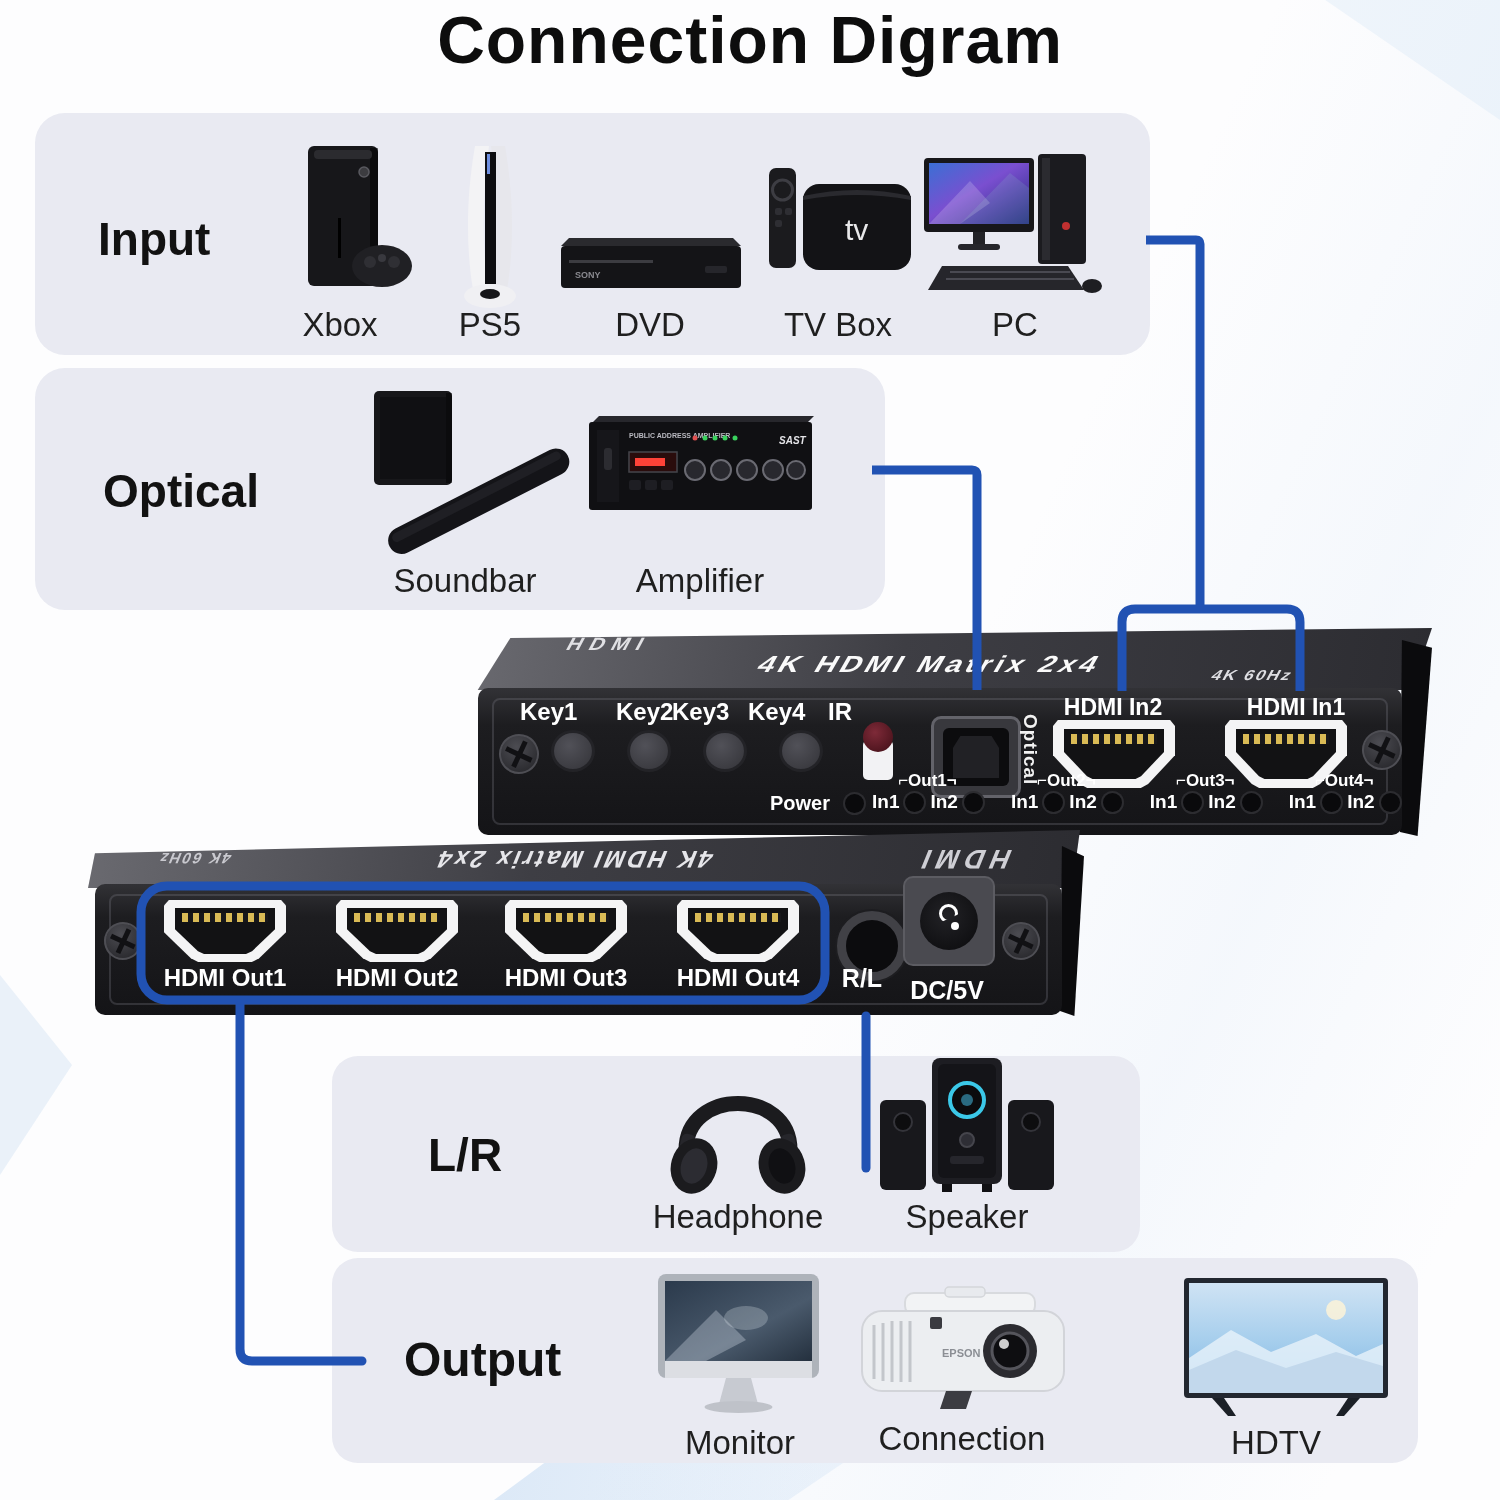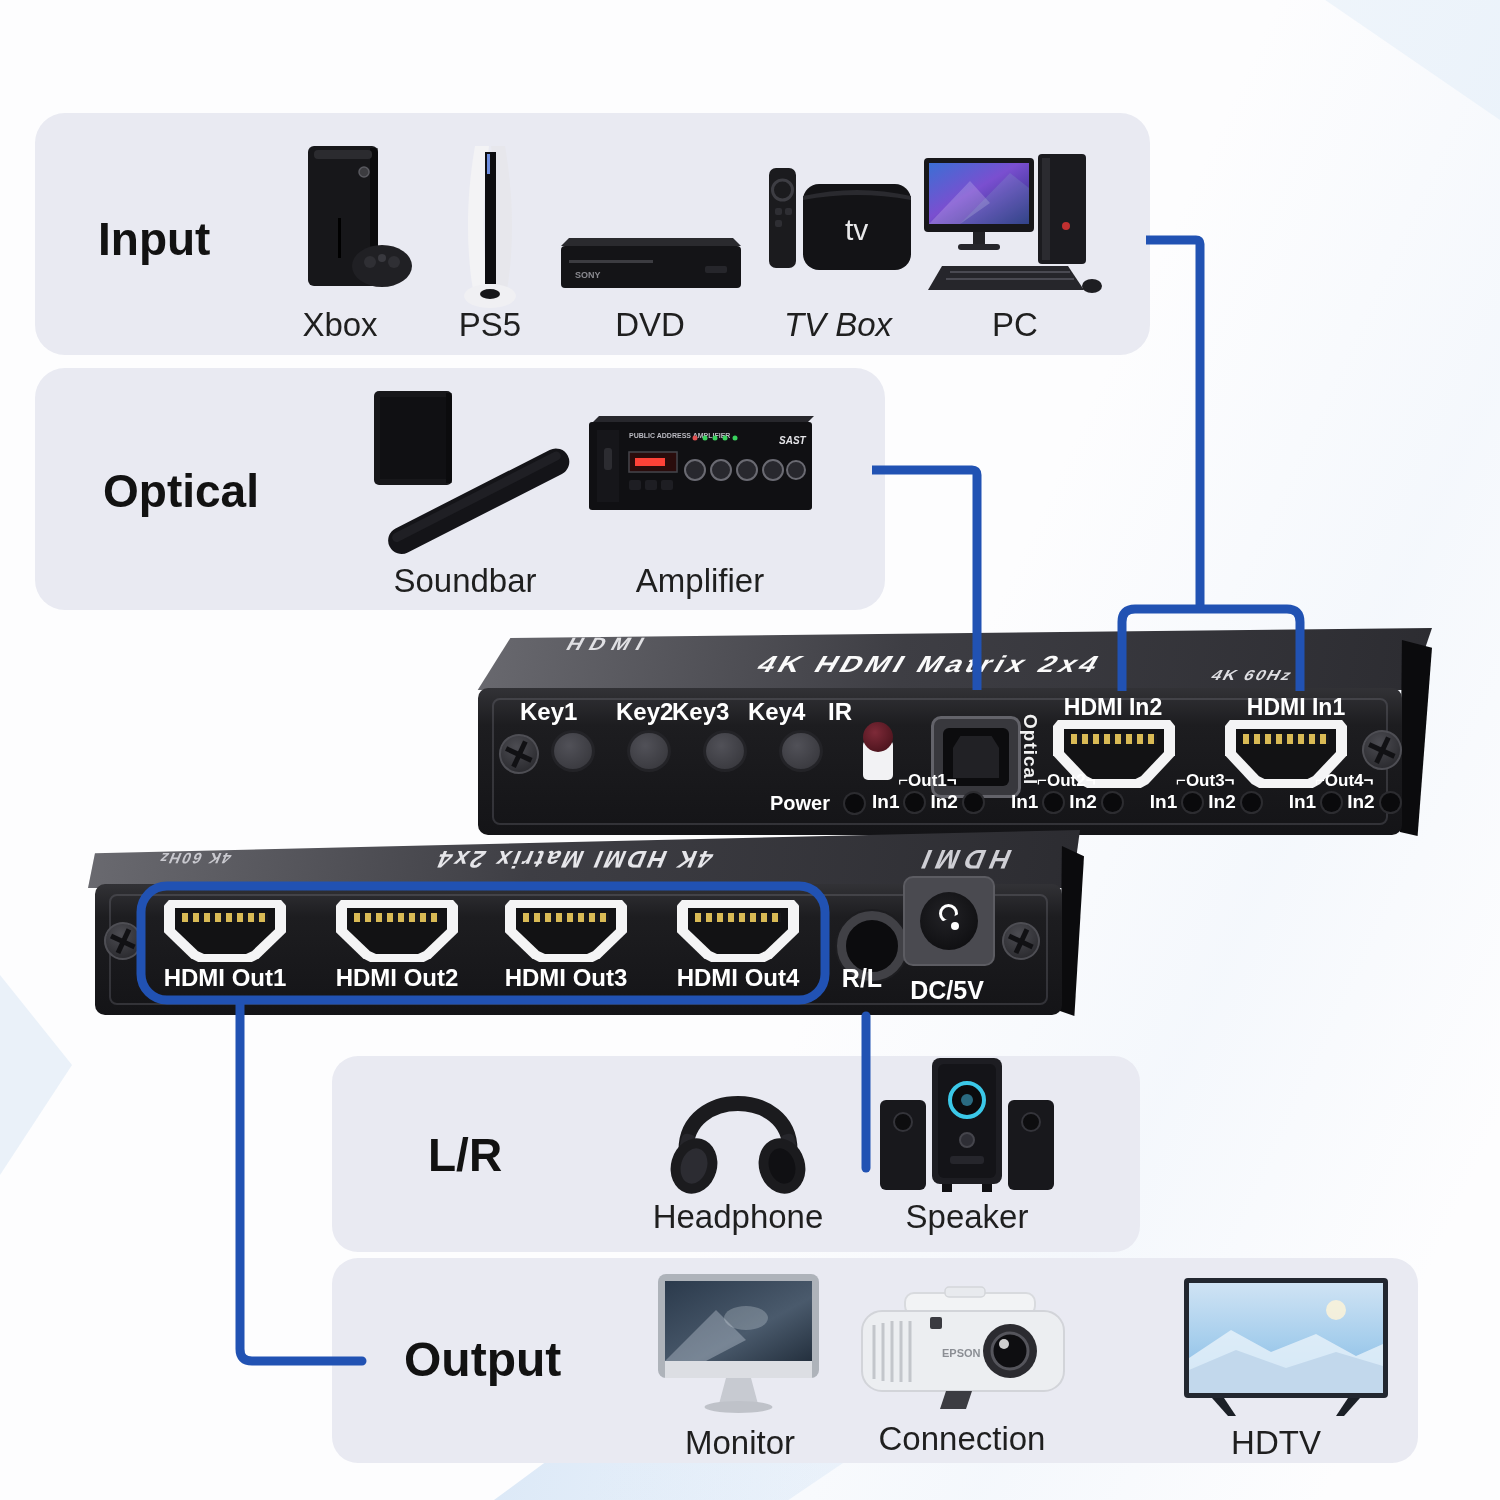--- a/index.html
+++ b/index.html
@@ -59,20 +59,21 @@
 </head>
 <body>
 
 <div id="canvas">
 
   <div class="wm" style="left:430px;top:1396px;width:640px;height:104px;background:linear-gradient(100deg,rgba(186,212,240,.55),rgba(224,237,250,.15));clip-path:polygon(10% 100%,32% 0,80% 0,56% 100%);"></div>
   <div class="wm" style="left:1040px;top:0;width:460px;height:200px;background:rgba(210,228,246,.30);clip-path:polygon(62% 0,100% 0,100% 60%);"></div>
   <div class="wm" style="left:0;top:975px;width:72px;height:200px;background:rgba(203,222,243,.38);clip-path:polygon(0 0,100% 45%,0 100%);"></div>
   <div class="wm" style="inset:0;background:linear-gradient(115deg,transparent 58%,rgba(214,229,246,.22) 76%,transparent 92%);"></div>
 
+  <div class="abs" style="left:0;right:0;top:2px;text-align:center;font-size:66px;font-weight:700;color:#0d0d0d;letter-spacing:1px;z-index:2;">Connection Digram</div>
 
   <div class="panel" style="left:35px;top:113px;width:1115px;height:242px;"></div>
   <div class="row-label" style="left:98px;top:212px;">Input</div>
 
   <svg class="icon" style="left:278px;top:138px;" width="150" height="172" viewBox="0 0 150 172">
     <rect x="30" y="8" width="70" height="140" rx="6" fill="#17171a"></rect>
     <rect x="92" y="10" width="8" height="136" fill="#000" opacity=".5"></rect>
     <rect x="36" y="12" width="58" height="9" rx="4" fill="#2b2b2f"></rect>
     <circle cx="86" cy="34" r="5" fill="#3c3c40" stroke="#5a5a60" stroke-width="1.5"></circle>
     <rect x="60" y="80" width="3" height="40" fill="#000"></rect>
@@ -109,21 +110,21 @@
   <svg class="icon" style="left:753px;top:162px;" width="170" height="130" viewBox="0 0 170 130">
     <rect x="16" y="6" width="27" height="100" rx="7" fill="#1b1b1e"></rect>
     <circle cx="29.5" cy="28" r="10" fill="none" stroke="#3d3d43" stroke-width="3"></circle>
     <rect x="22" y="46" width="7" height="7" rx="2" fill="#2e2e33"></rect>
     <rect x="32" y="46" width="7" height="7" rx="2" fill="#2e2e33"></rect>
     <rect x="22" y="58" width="7" height="7" rx="2" fill="#2e2e33"></rect>
     <rect x="50" y="22" width="108" height="86" rx="16" fill="#131316"></rect>
     <path d="M50,38 Q104,28 158,38 L158,34 Q104,22 50,34 Z" fill="#2a2a2f"></path>
     <text x="92" y="78" font-size="30" fill="#e8e8ea">tv</text>
   </svg>
-  <div class="item-label" style="left:768px;top:306px;width:140px;font-style:italic;">TV Box</div>
+  <div class="item-label" style="left:768px;top:306px;width:140px;">TV Box</div>
 
   <svg class="icon" style="left:920px;top:148px;" width="190" height="160" viewBox="0 0 190 160">
     <defs>
       <linearGradient id="pcscr" x1="0" y1="0" x2="1" y2="1">
         <stop offset="0" stop-color="#3b6fd4"></stop>
           <stop offset=".45" stop-color="#7a4fd0"></stop>
           <stop offset="1" stop-color="#232a7e"></stop>
       </linearGradient>
     </defs>
     <rect x="118" y="6" width="48" height="110" rx="4" fill="#1b1b1f"></rect>

